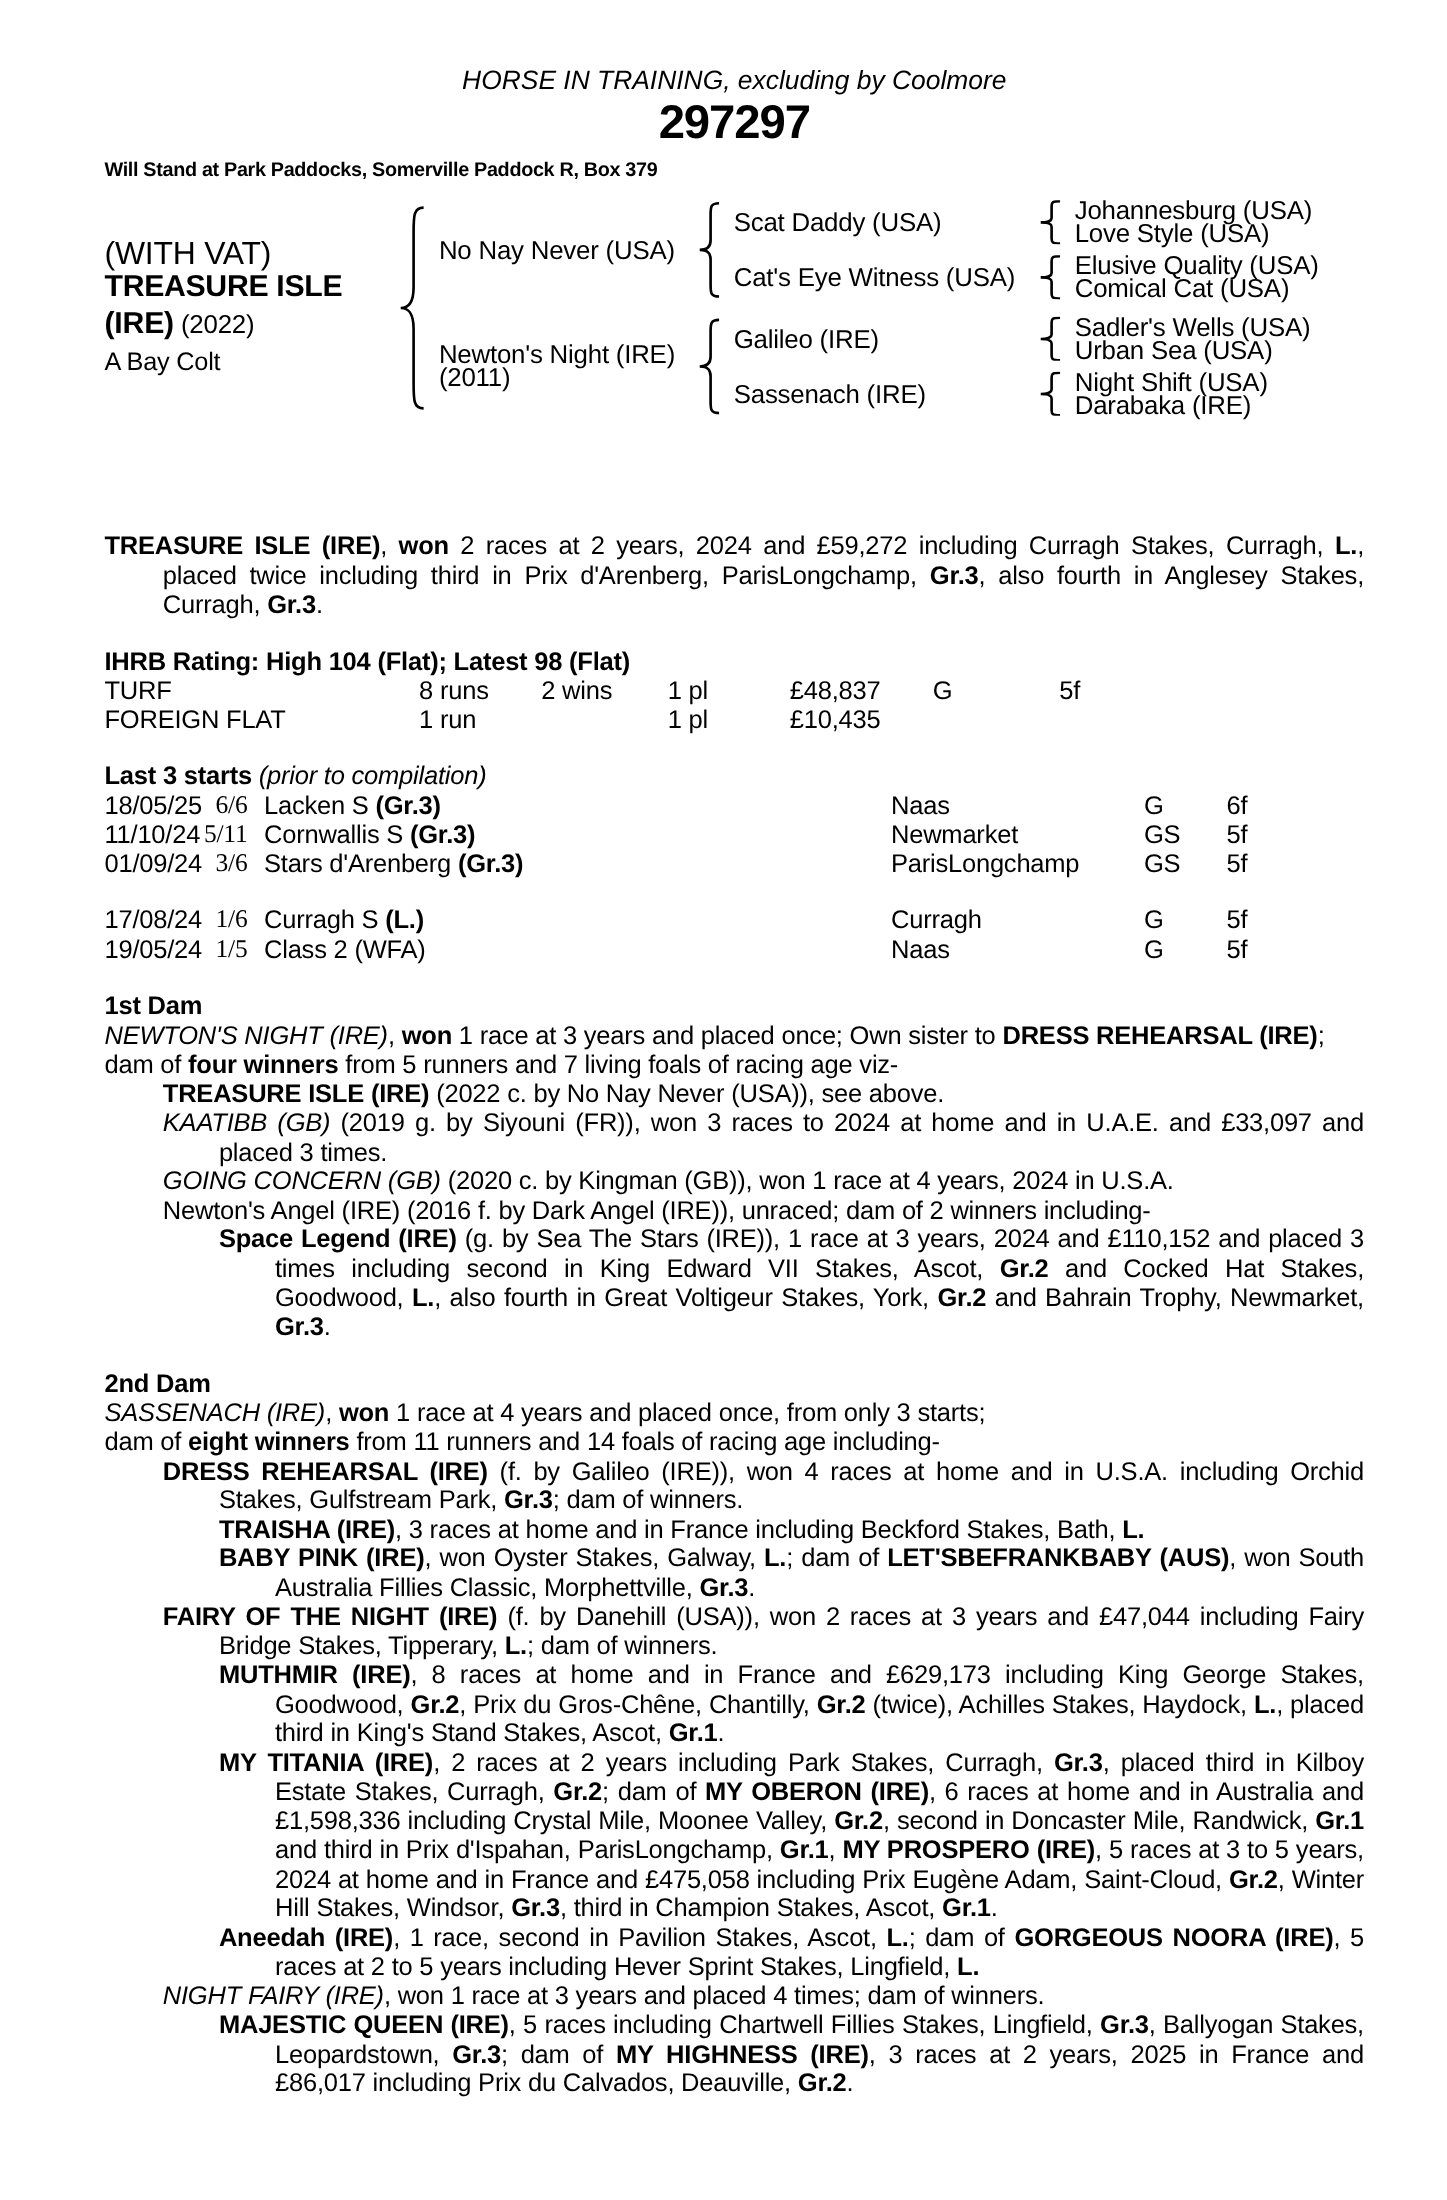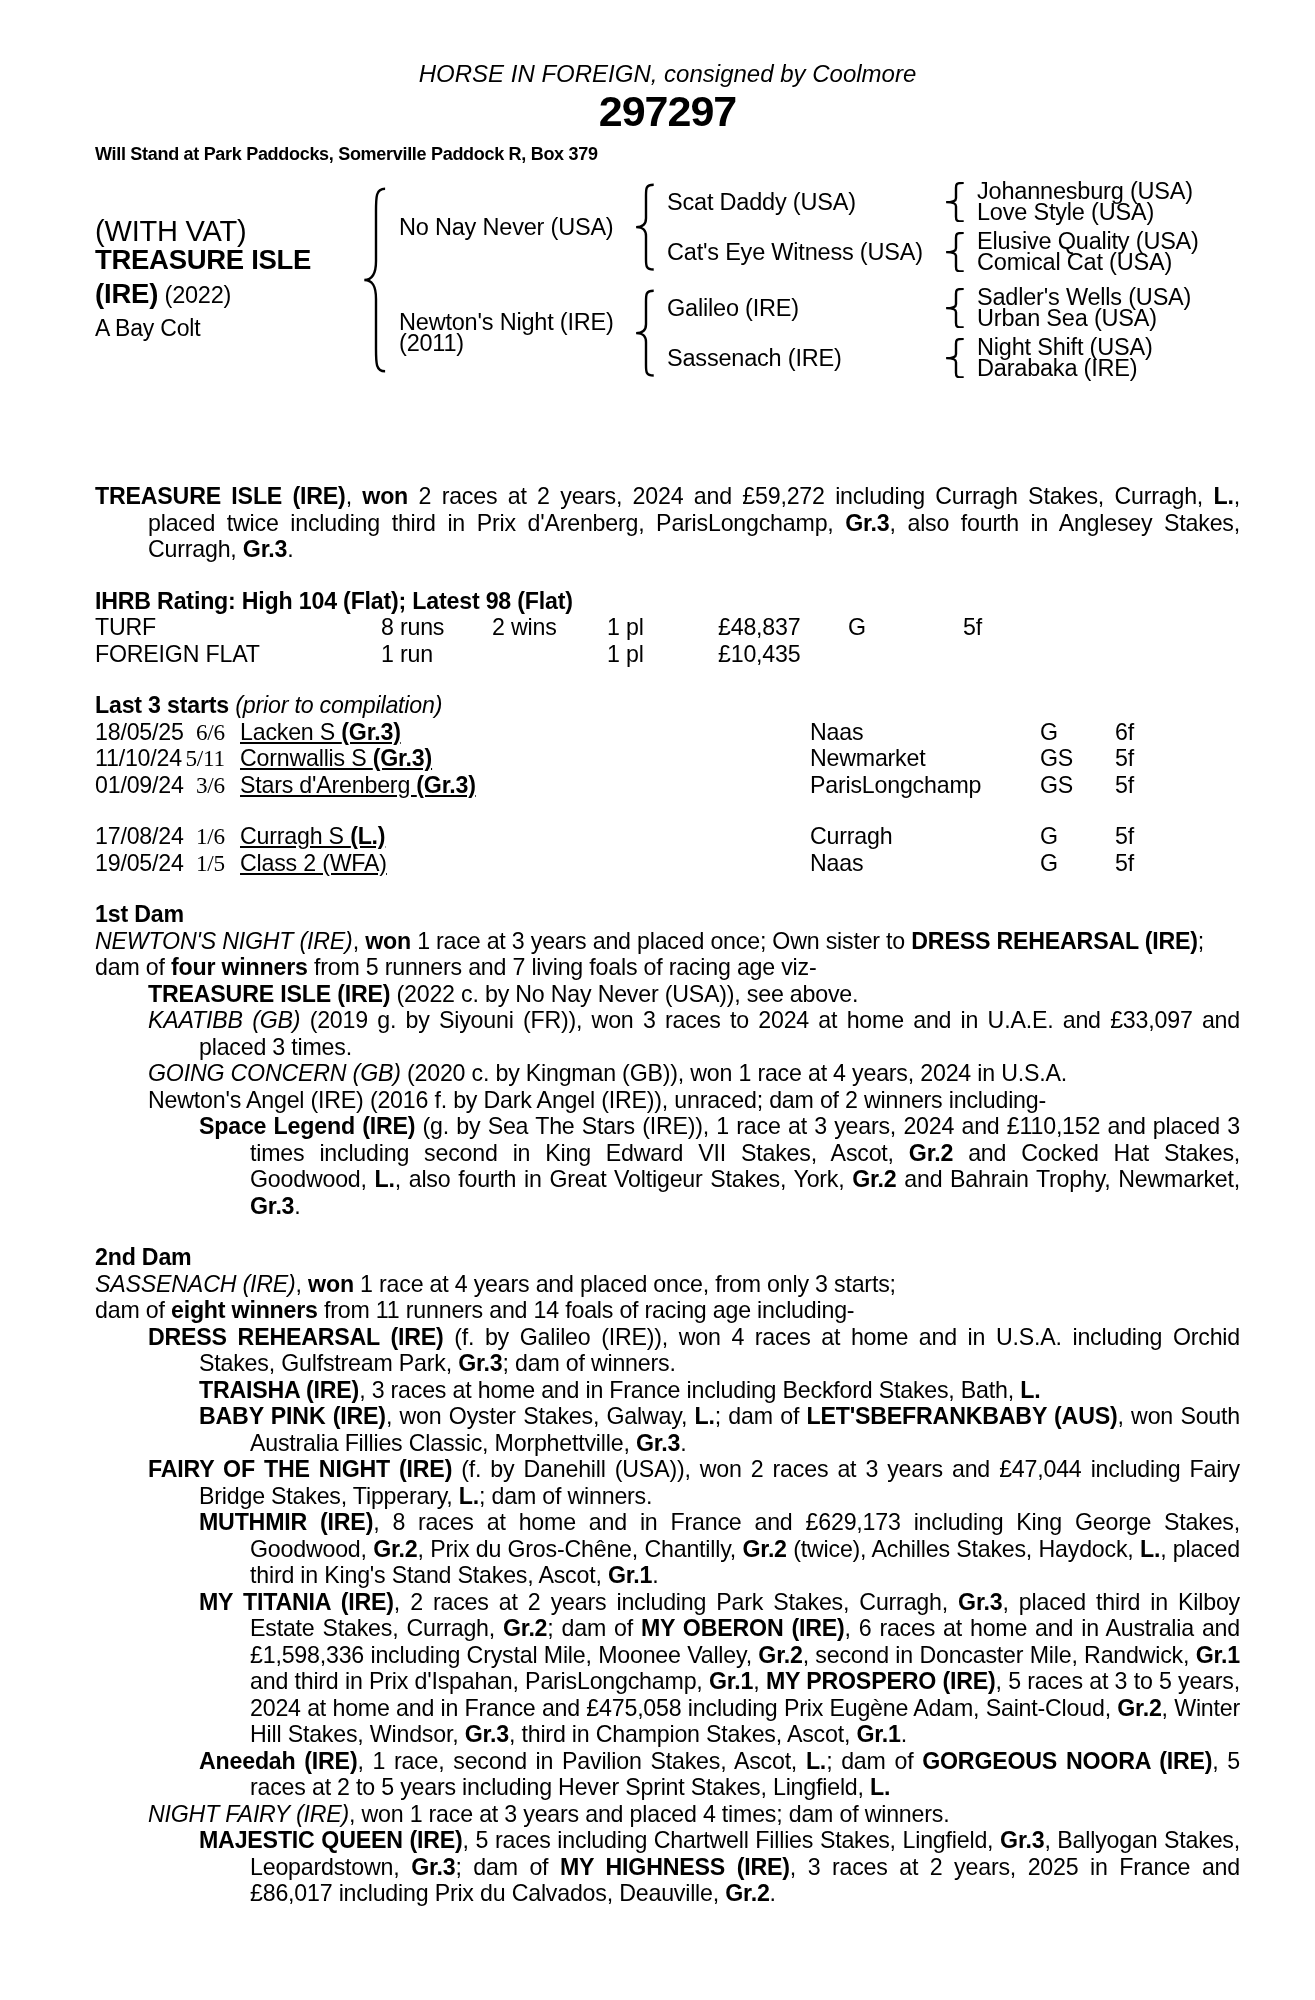--- a/index.html
+++ b/index.html
@@ -97,30 +97,30 @@
   .stats-grid > div { line-height:26.5px; }
 
   .section { margin-top:25px; }
   .subhead .note { font-style:italic; }
   .race-grid {
     display:grid;
     grid-template-columns:70px 60px 585px 230px 75px auto;
   }
   .race-grid > div { line-height:26.5px; }
   .race-grid .pos { text-align:right;font-family:Liberation Serif, serif; }
-  .race-grid .race { padding-left:15px;text-decoration:underline; }
+  .race-grid .race { padding-left:15px; }
 
   .dam-head { font-weight:bold; }
 </style>
 </head>
 <body>
 
 <div class="page">
 
-  <div class="consignor">HORSE IN FOREIGN, consigned by Coolmore</div>
+  <div class="consignor">HORSE IN TRAINING, excluding by Coolmore</div>
   <div class="lot-row">
     <span class="lot">297</span>
     <span class="lot">297</span>
   </div>
   <div class="stand-line">Will Stand at Park Paddocks, Somerville Paddock R, Box 379</div>
 
   <div class="ped">
 
     <div class="horse-block">
       <div class="vat">(WITH VAT)</div>

